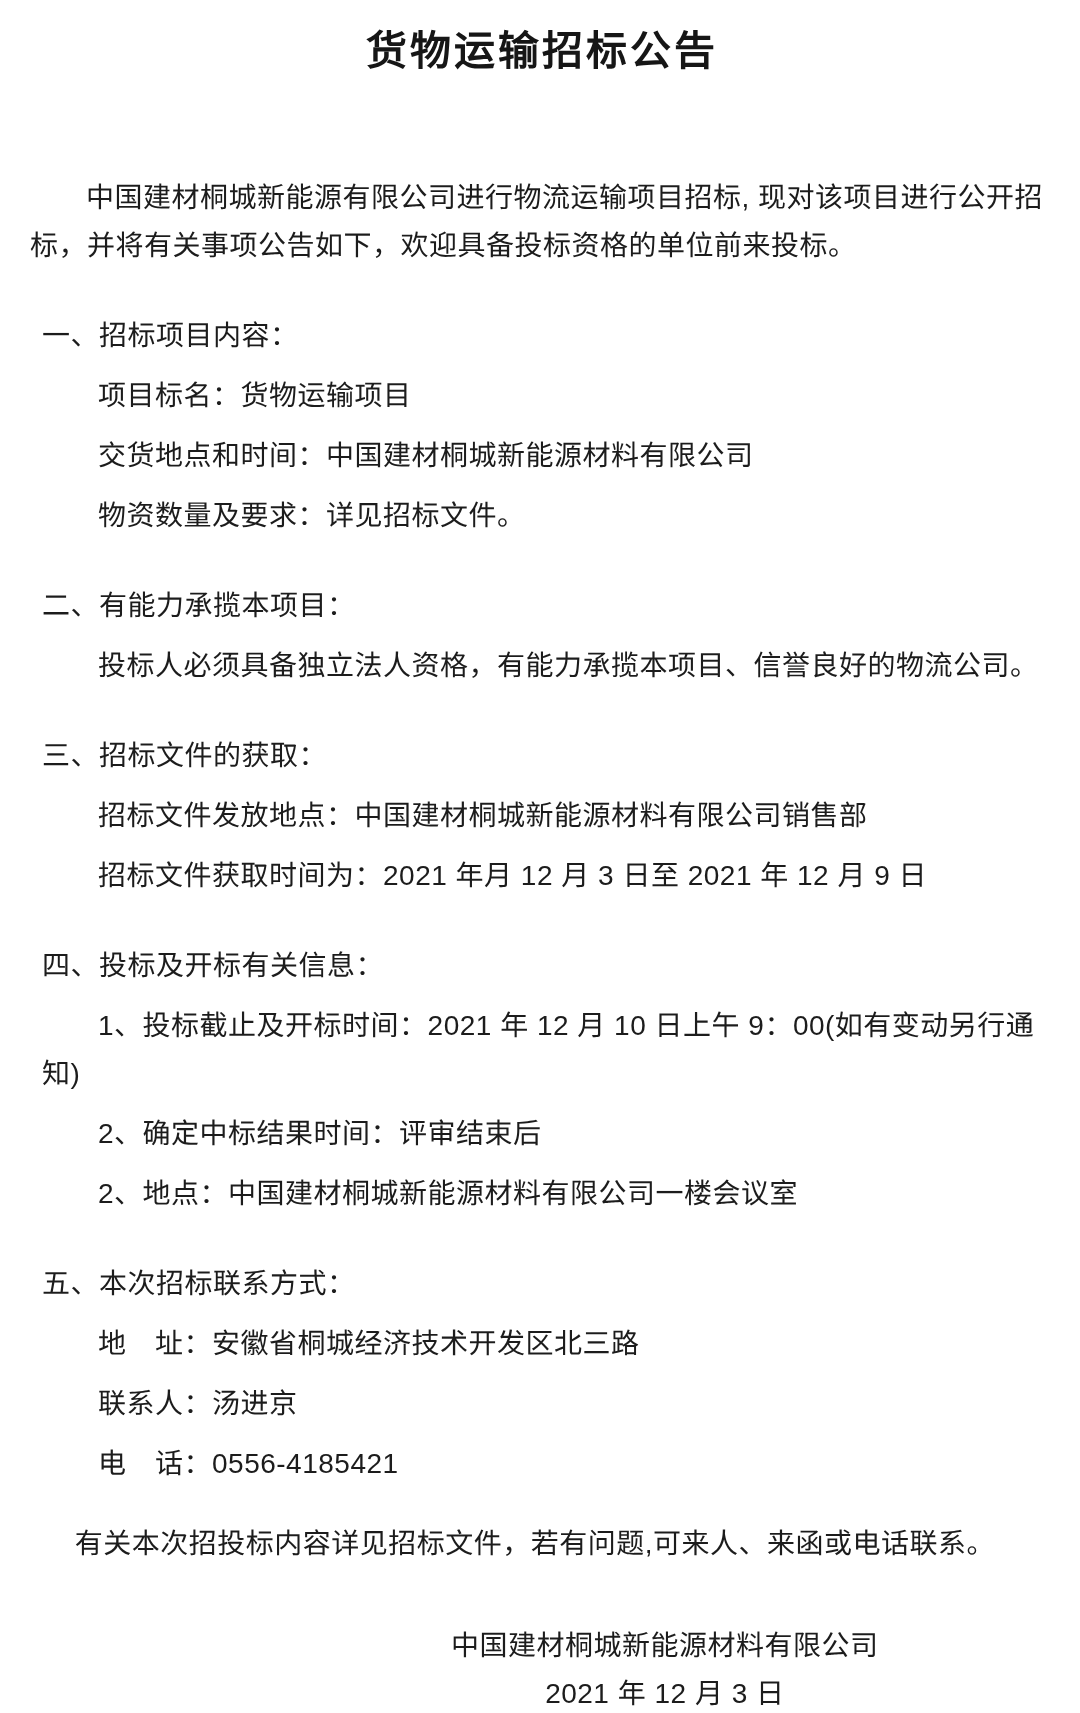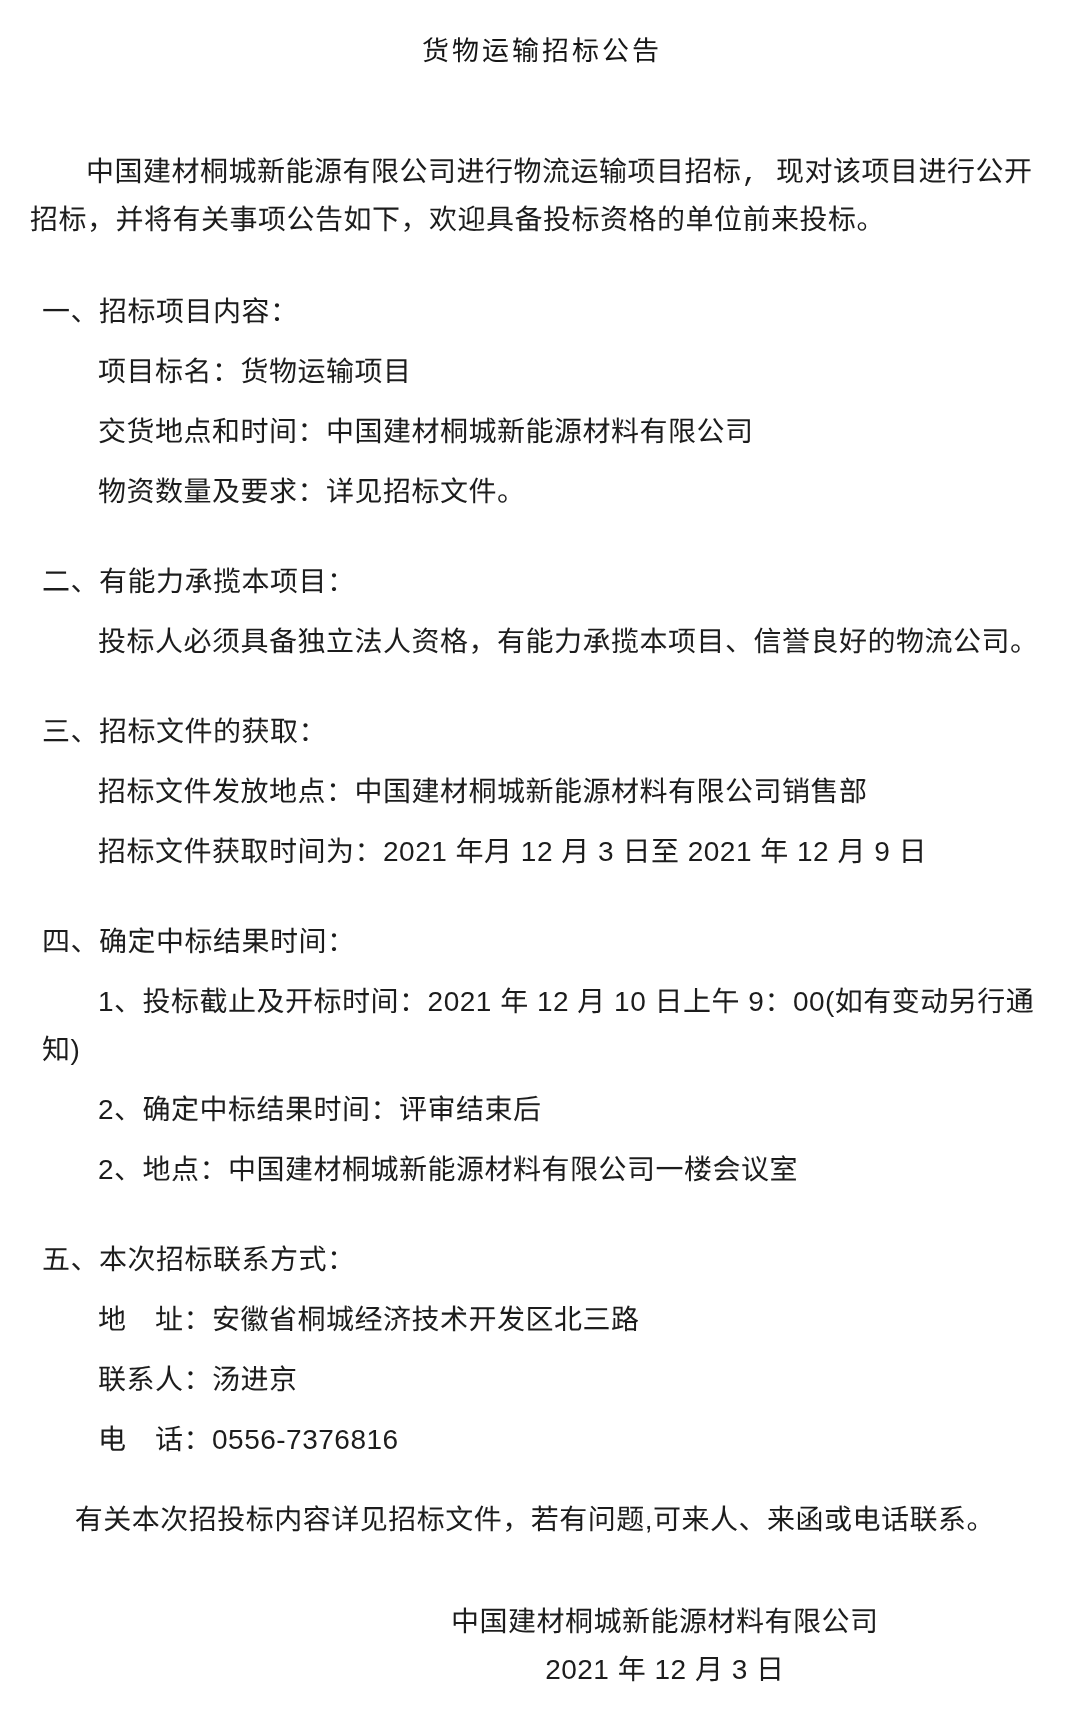--- a/index.html
+++ b/index.html
@@ -15,33 +15,32 @@
     margin: 0 auto;
     box-sizing: border-box;
     background: #ffffff;
     color: #1c1c1c;
     font-family: "Liberation Sans", "DejaVu Sans", sans-serif;
     font-size: 28px;
     line-height: 48px;
     padding: 16px 26px 40px 30px;
   }
   .doc-title {
-    font-size: 27px;
+    font-size: 41px;
     line-height: 54px;
-    font-weight: 400;
+    font-weight: 700;
     text-align: center;
     letter-spacing: 3px;
     margin: 8px 0 0 0;
     color: #161616;
   }
   .intro {
-    margin: 72px 0 0 0;
+    margin: 96px 0 0 0;
     text-indent: 2em;
     letter-spacing: 0.5px;
-    font-family: Liberation Mono, monospace;
   }
   .section {
     margin: 42px 0 0 0;
   }
   .section p {
     margin: 12px;
     letter-spacing: 0.5px;
   }
   .section .heading {
     text-indent: 0;
@@ -85,31 +84,31 @@
     <p class="line">投标人必须具备独立法人资格，有能力承揽本项目、信誉良好的物流公司。</p>
   </div>
 
   <div class="section">
     <p class="heading">三、招标文件的获取：</p>
     <p class="line">招标文件发放地点：中国建材桐城新能源材料有限公司销售部</p>
     <p class="line">招标文件获取时间为：2021 年月 12 月 3 日至 2021 年 12 月 9 日</p>
   </div>
 
   <div class="section">
-    <p class="heading">四、确定中标结果时间：</p>
+    <p class="heading">四、投标及开标有关信息：</p>
     <p class="line">1、投标截止及开标时间：2021 年 12 月 10 日上午 9：00(如有变动另行通知)</p>
     <p class="line">2、确定中标结果时间：评审结束后</p>
     <p class="line">2、地点：中国建材桐城新能源材料有限公司一楼会议室</p>
   </div>
 
   <div class="section">
     <p class="heading">五、本次招标联系方式：</p>
     <p class="line">地　址：安徽省桐城经济技术开发区北三路</p>
     <p class="line">联系人：汤进京</p>
-    <p class="line">电　话：0556-7376816</p>
+    <p class="line">电　话：0556-4185421</p>
   </div>
 
   <p class="closing">有关本次招投标内容详见招标文件，若有问题,可来人、来函或电话联系。</p>
 
   <div class="signature">
     <p>中国建材桐城新能源材料有限公司</p>
     <p>2021 年 12 月 3 日</p>
   </div>
 
 </div>

